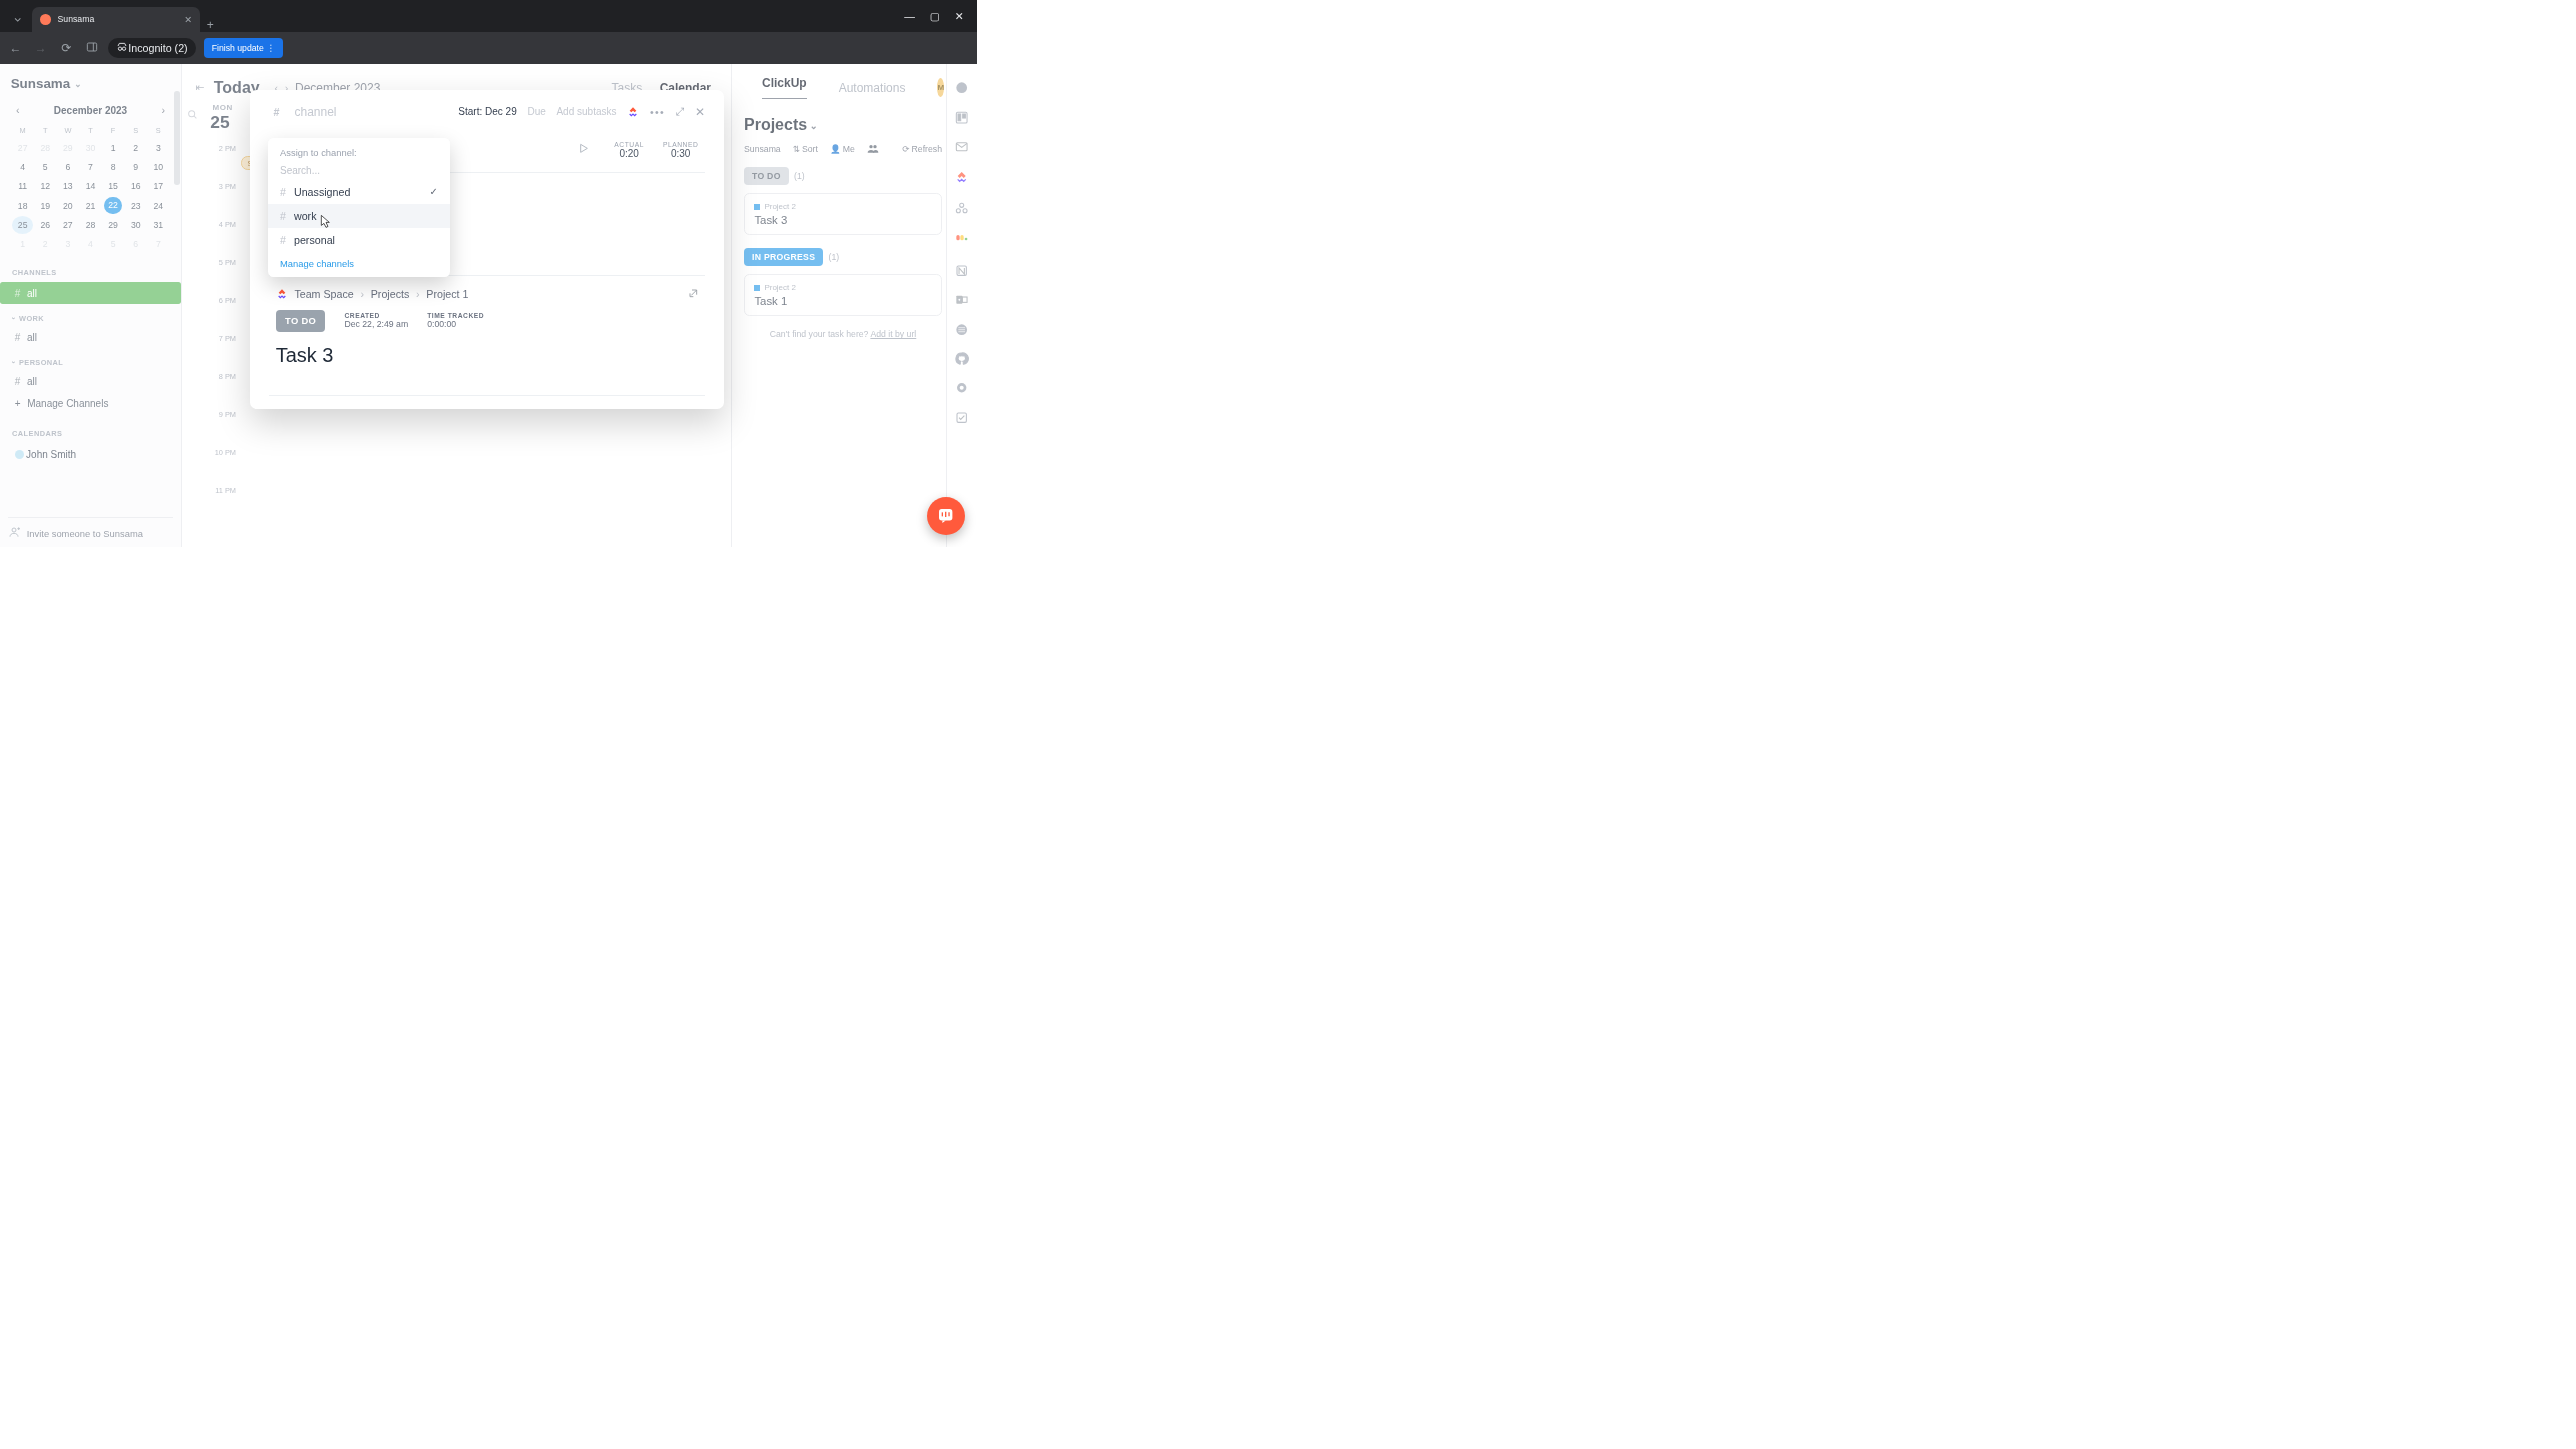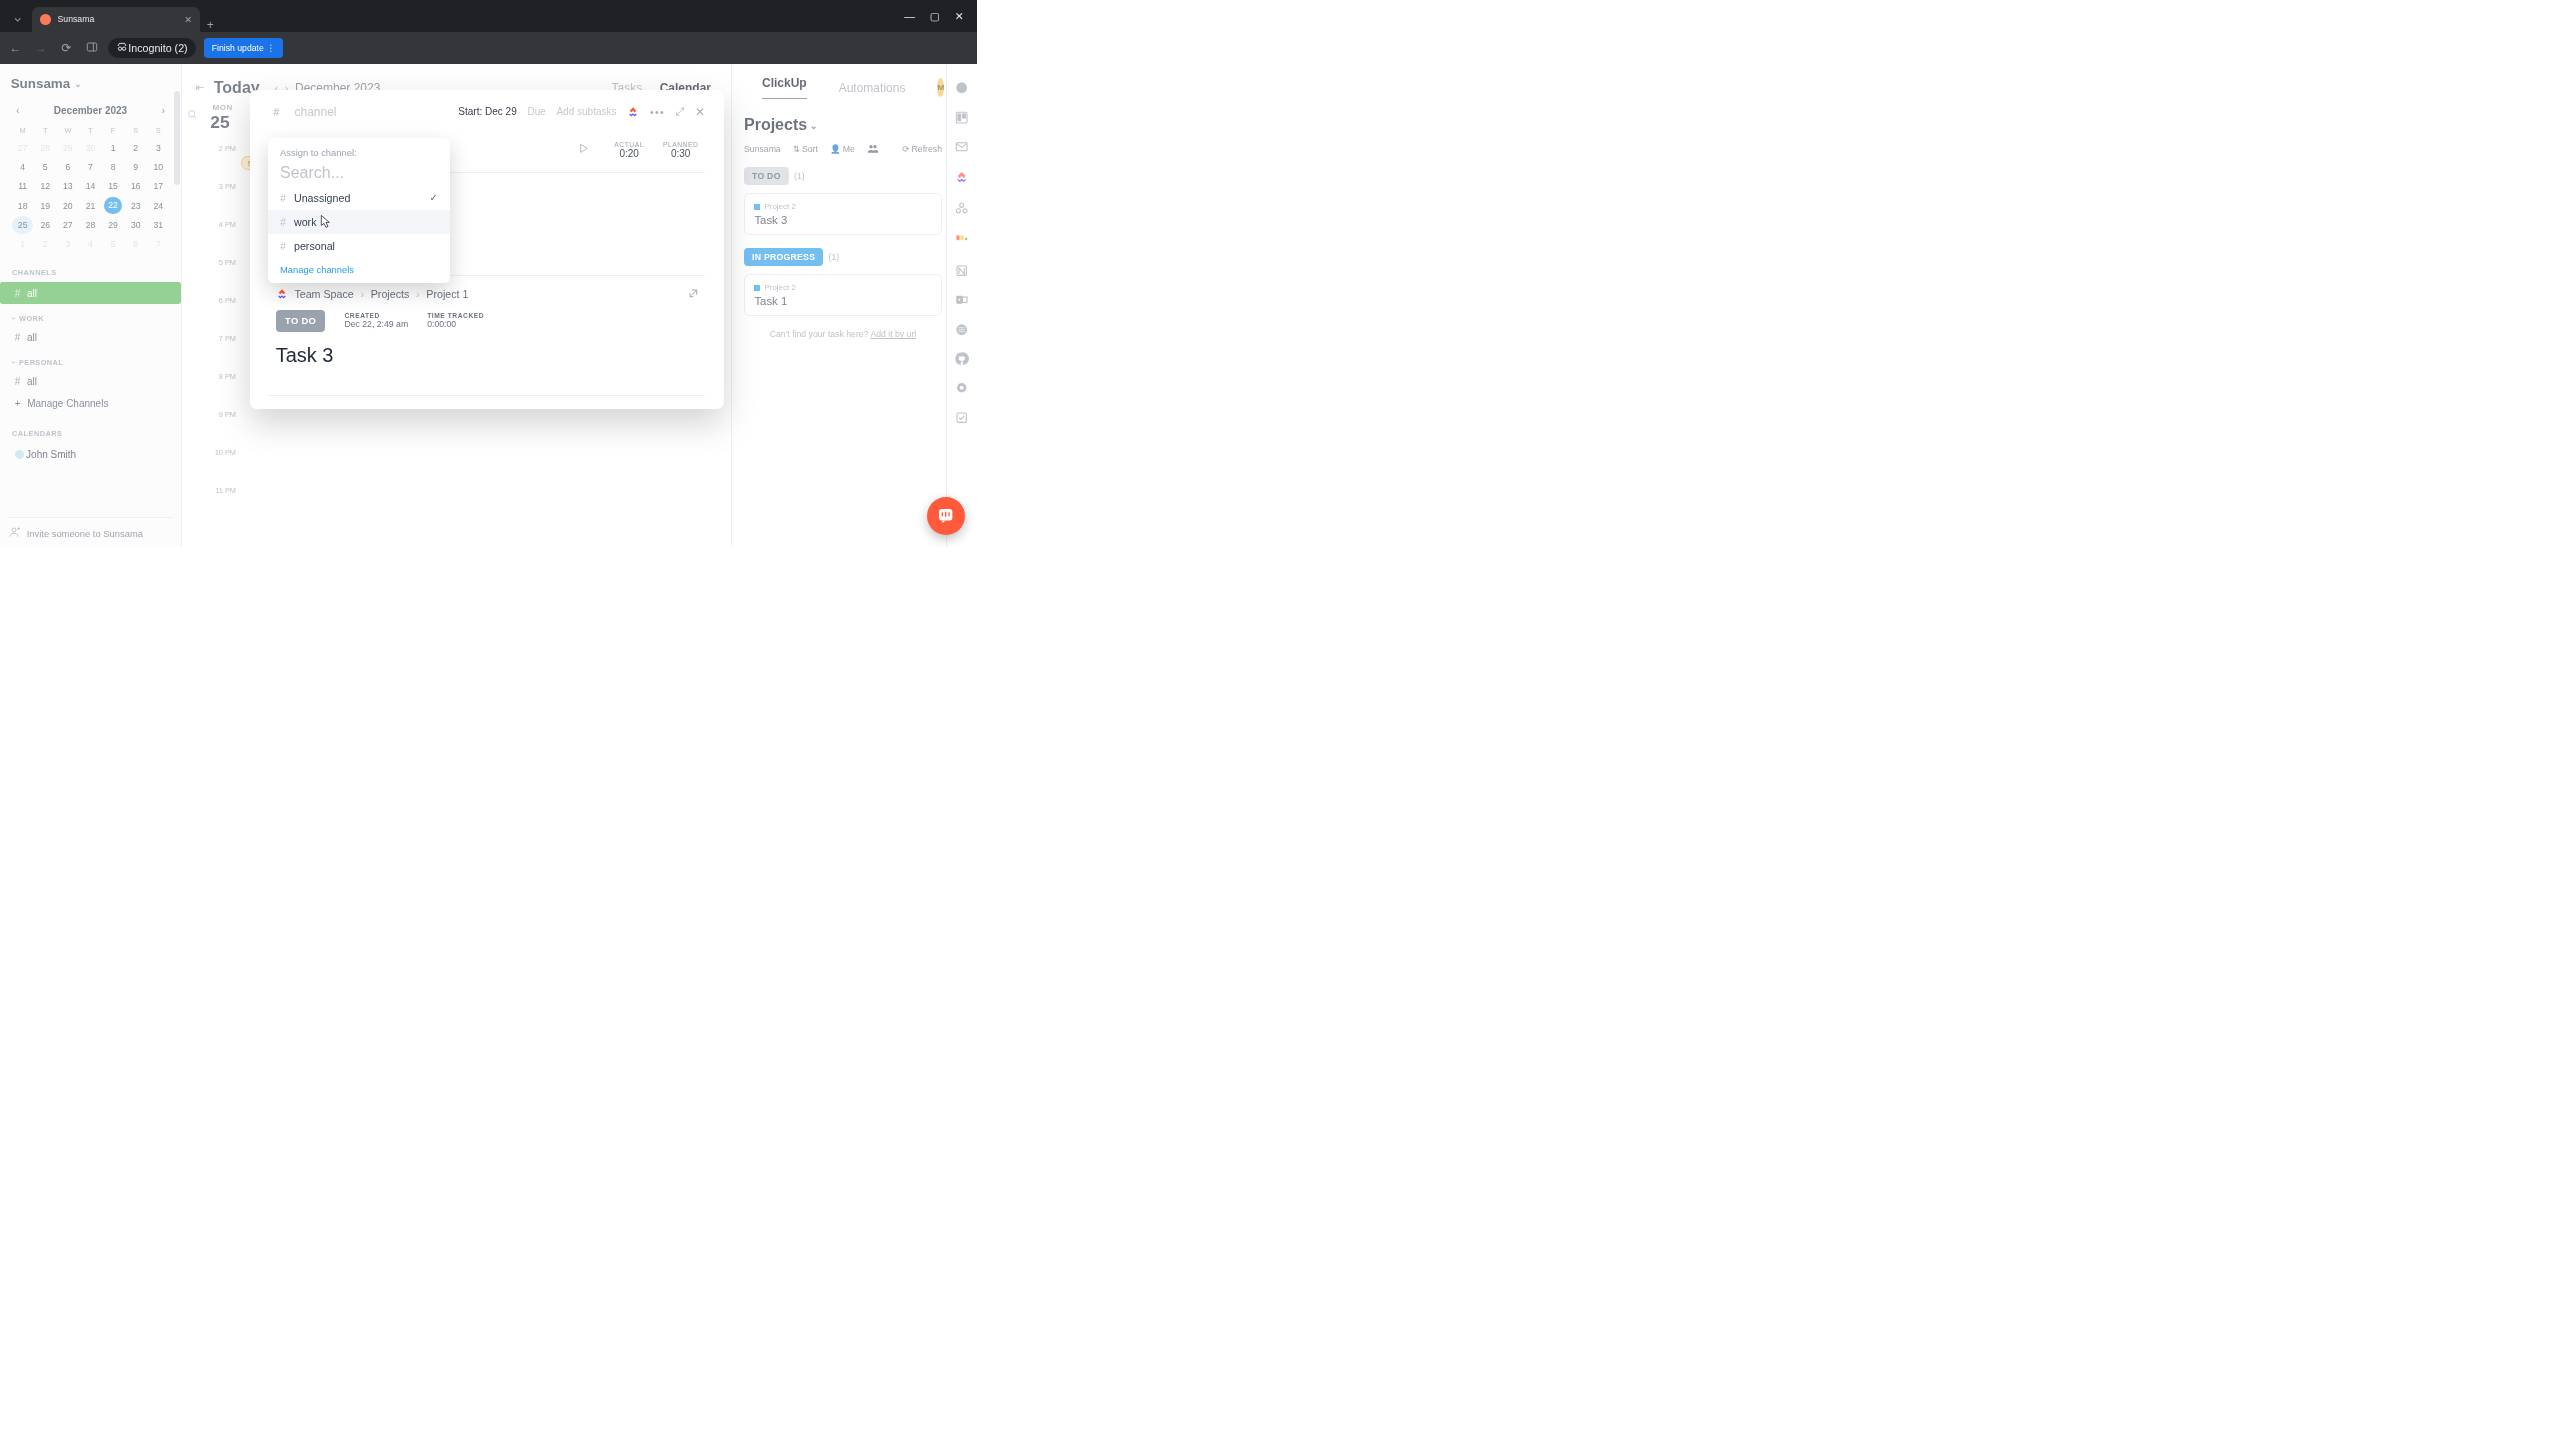--- a/index.html
+++ b/index.html
@@ -130,21 +130,21 @@
 
 .gcal-sec { padding:10.7px 6.7px 2.7px; display:flex; gap:10.7px; }
 .gcal-ico { width:16px; height:16px; border-radius:2.7px;}
 .gcal-txt .d1 { font-size:11.4px; color:#1f2937; }
 .gcal-txt .d2 { font-size:10.7px; color:#1f2937; margin-top:1.3px;}
 .gcal-txt .d3 { font-size:9.4px; color:#9ca3af; margin-top:2.7px; }
 
 
 .channel-dd { position:absolute; left:268px; top:74px; width:182px; background:#fff; border-radius:5.4px; box-shadow:0 8px 21.5px rgba(0,0,0,.18); z-index:30; padding:9.4px 0 6.7px; }
 .dd-title { font-size:9.4px; color:#9ca3af; padding:0 12px 5.4px; }
-.dd-search { width:calc(100% - 24px); margin:0 12px 4px; border:none; outline:none; font-size:16px; color:#374151; }
+.dd-search { width:calc(100% - 24px); margin:0 12px 4px; border:none; outline:none; font-size:10px; color:#374151; }
 .dd-search::placeholder { color:#c0c4cc; }
 .dd-item { display:flex; align-items:center; gap:8px; padding:6px 12px; font-size:10.7px; color:#374151; cursor:pointer; }
 .dd-item .h { color:#c0c4cc; }
 .dd-item.hover { background:#f3f5f8; }
 .dd-check { margin-left:auto; color:#606875; font-size:10px; }
 .dd-manage { padding:6.7px 12px 1.3px; font-size:9.4px; }
 .dd-manage a { color:#2b9ce8; text-decoration:none; }
 
 
 .fake-cursor { position:absolute; z-index:40; width:12px; height:14.8px; }

